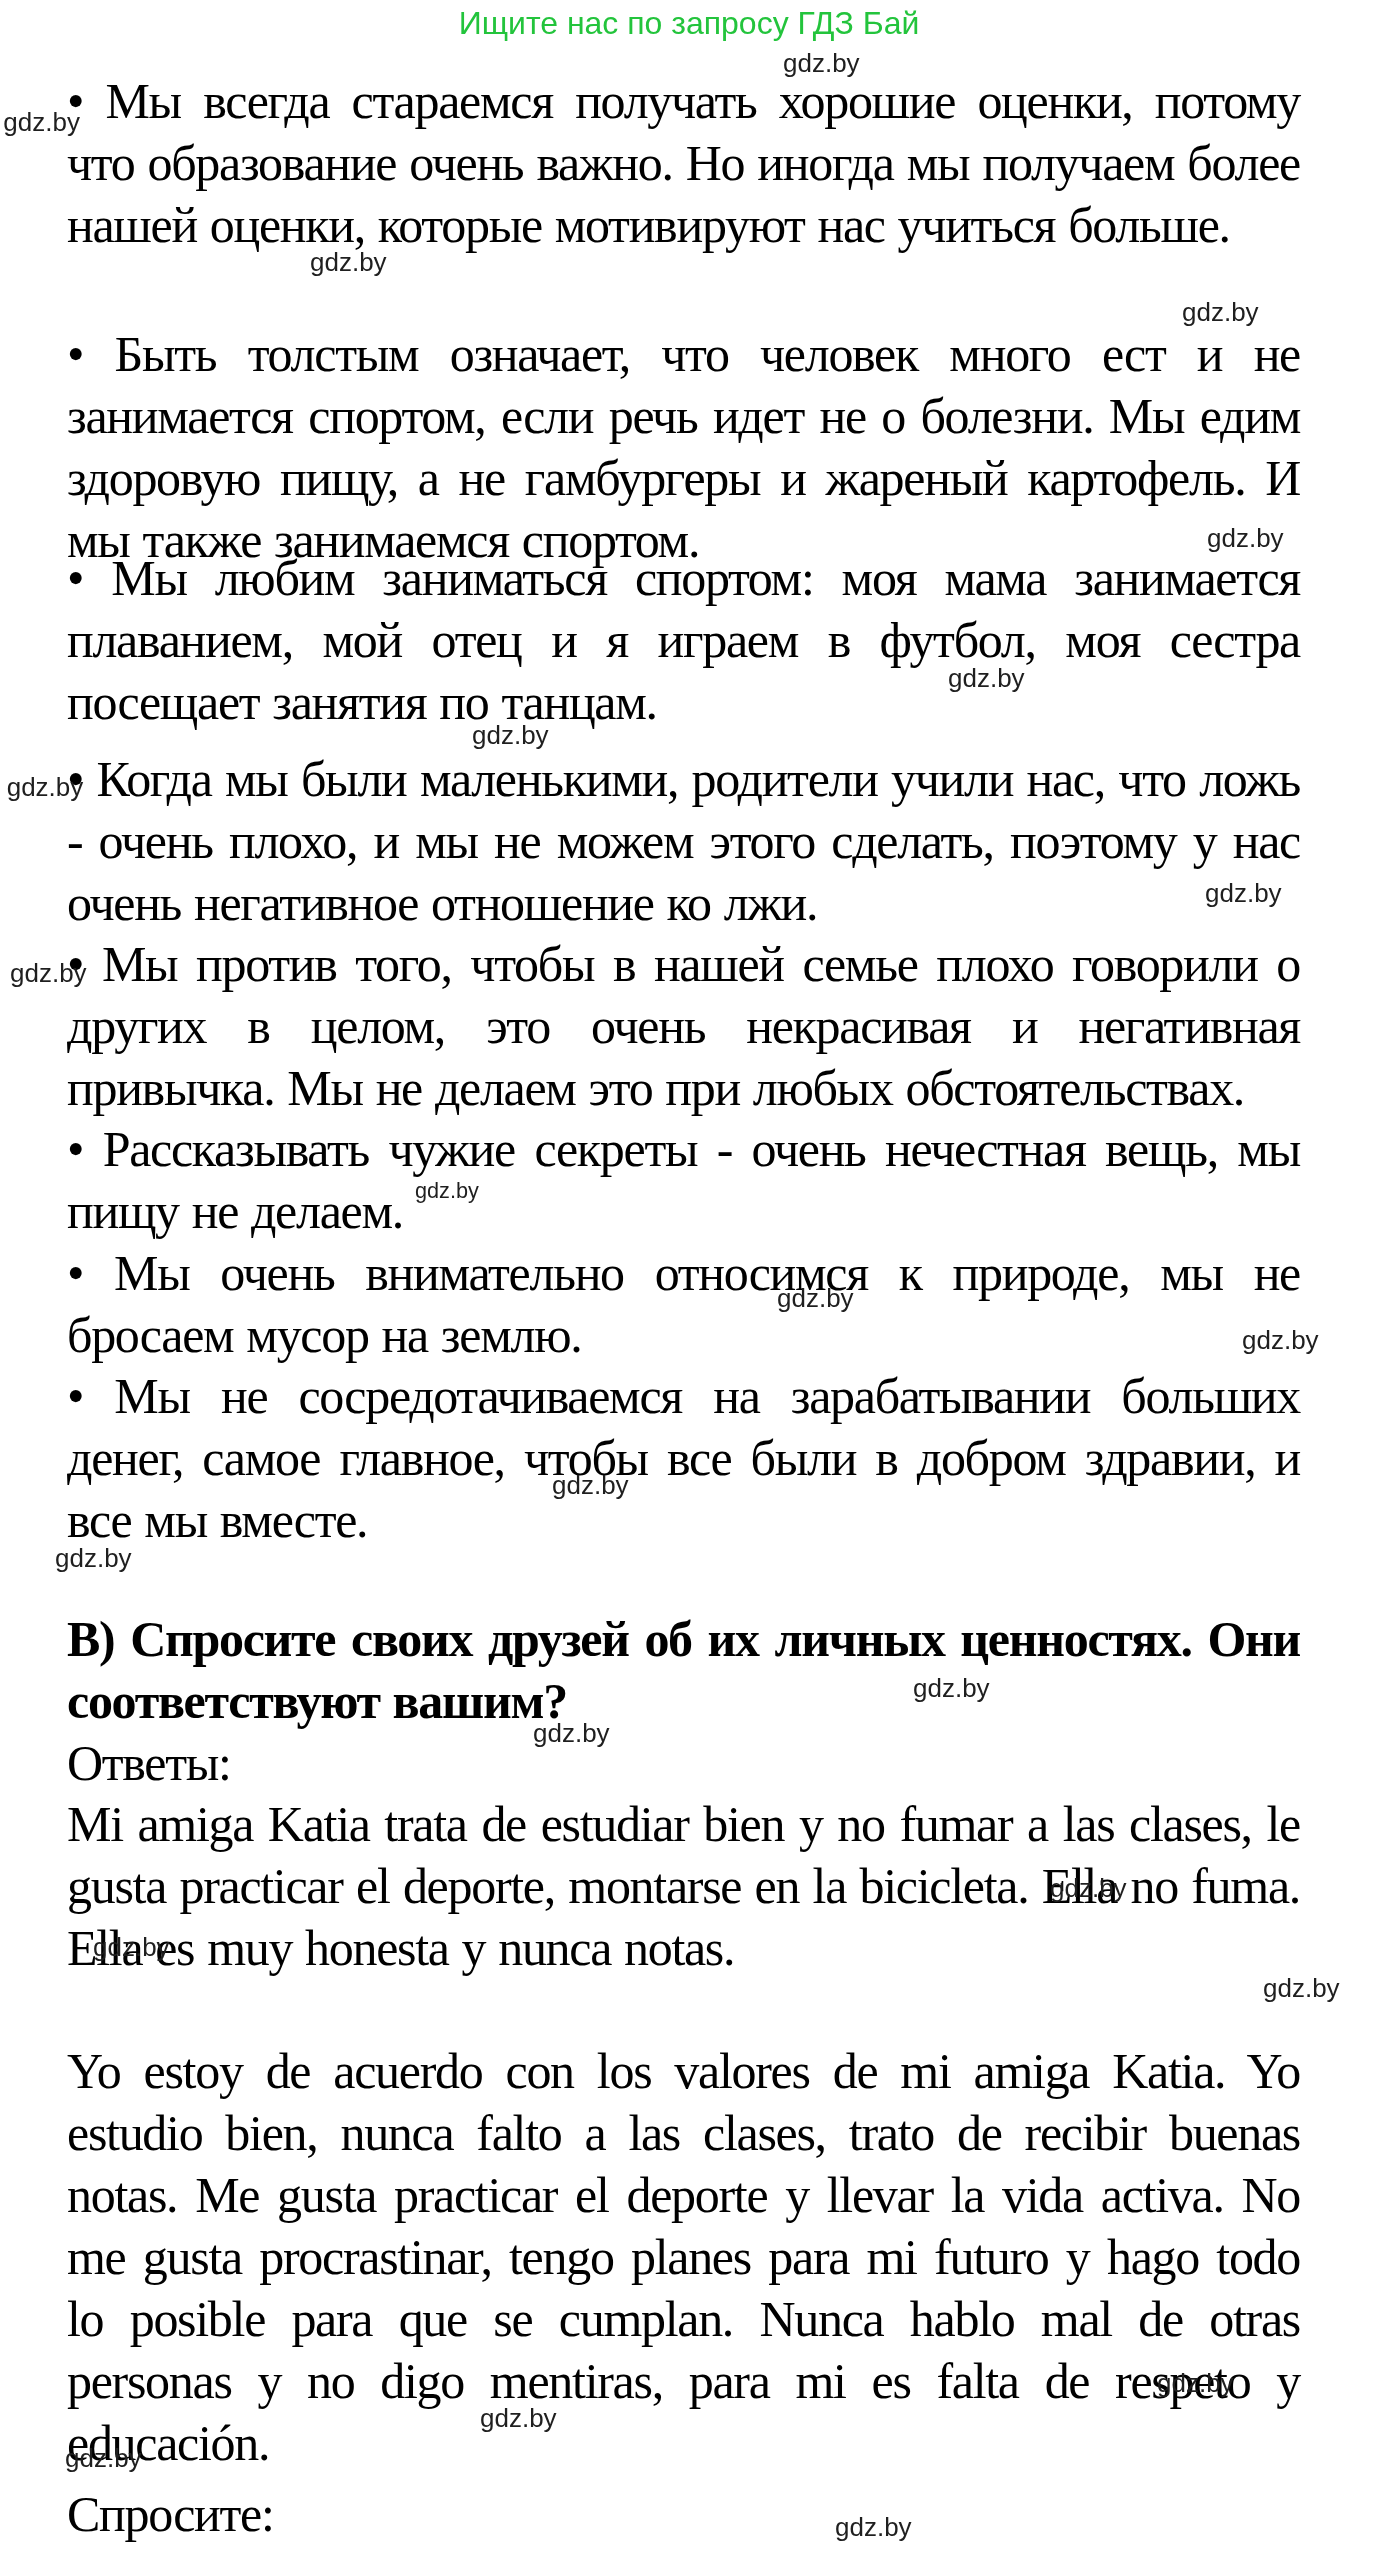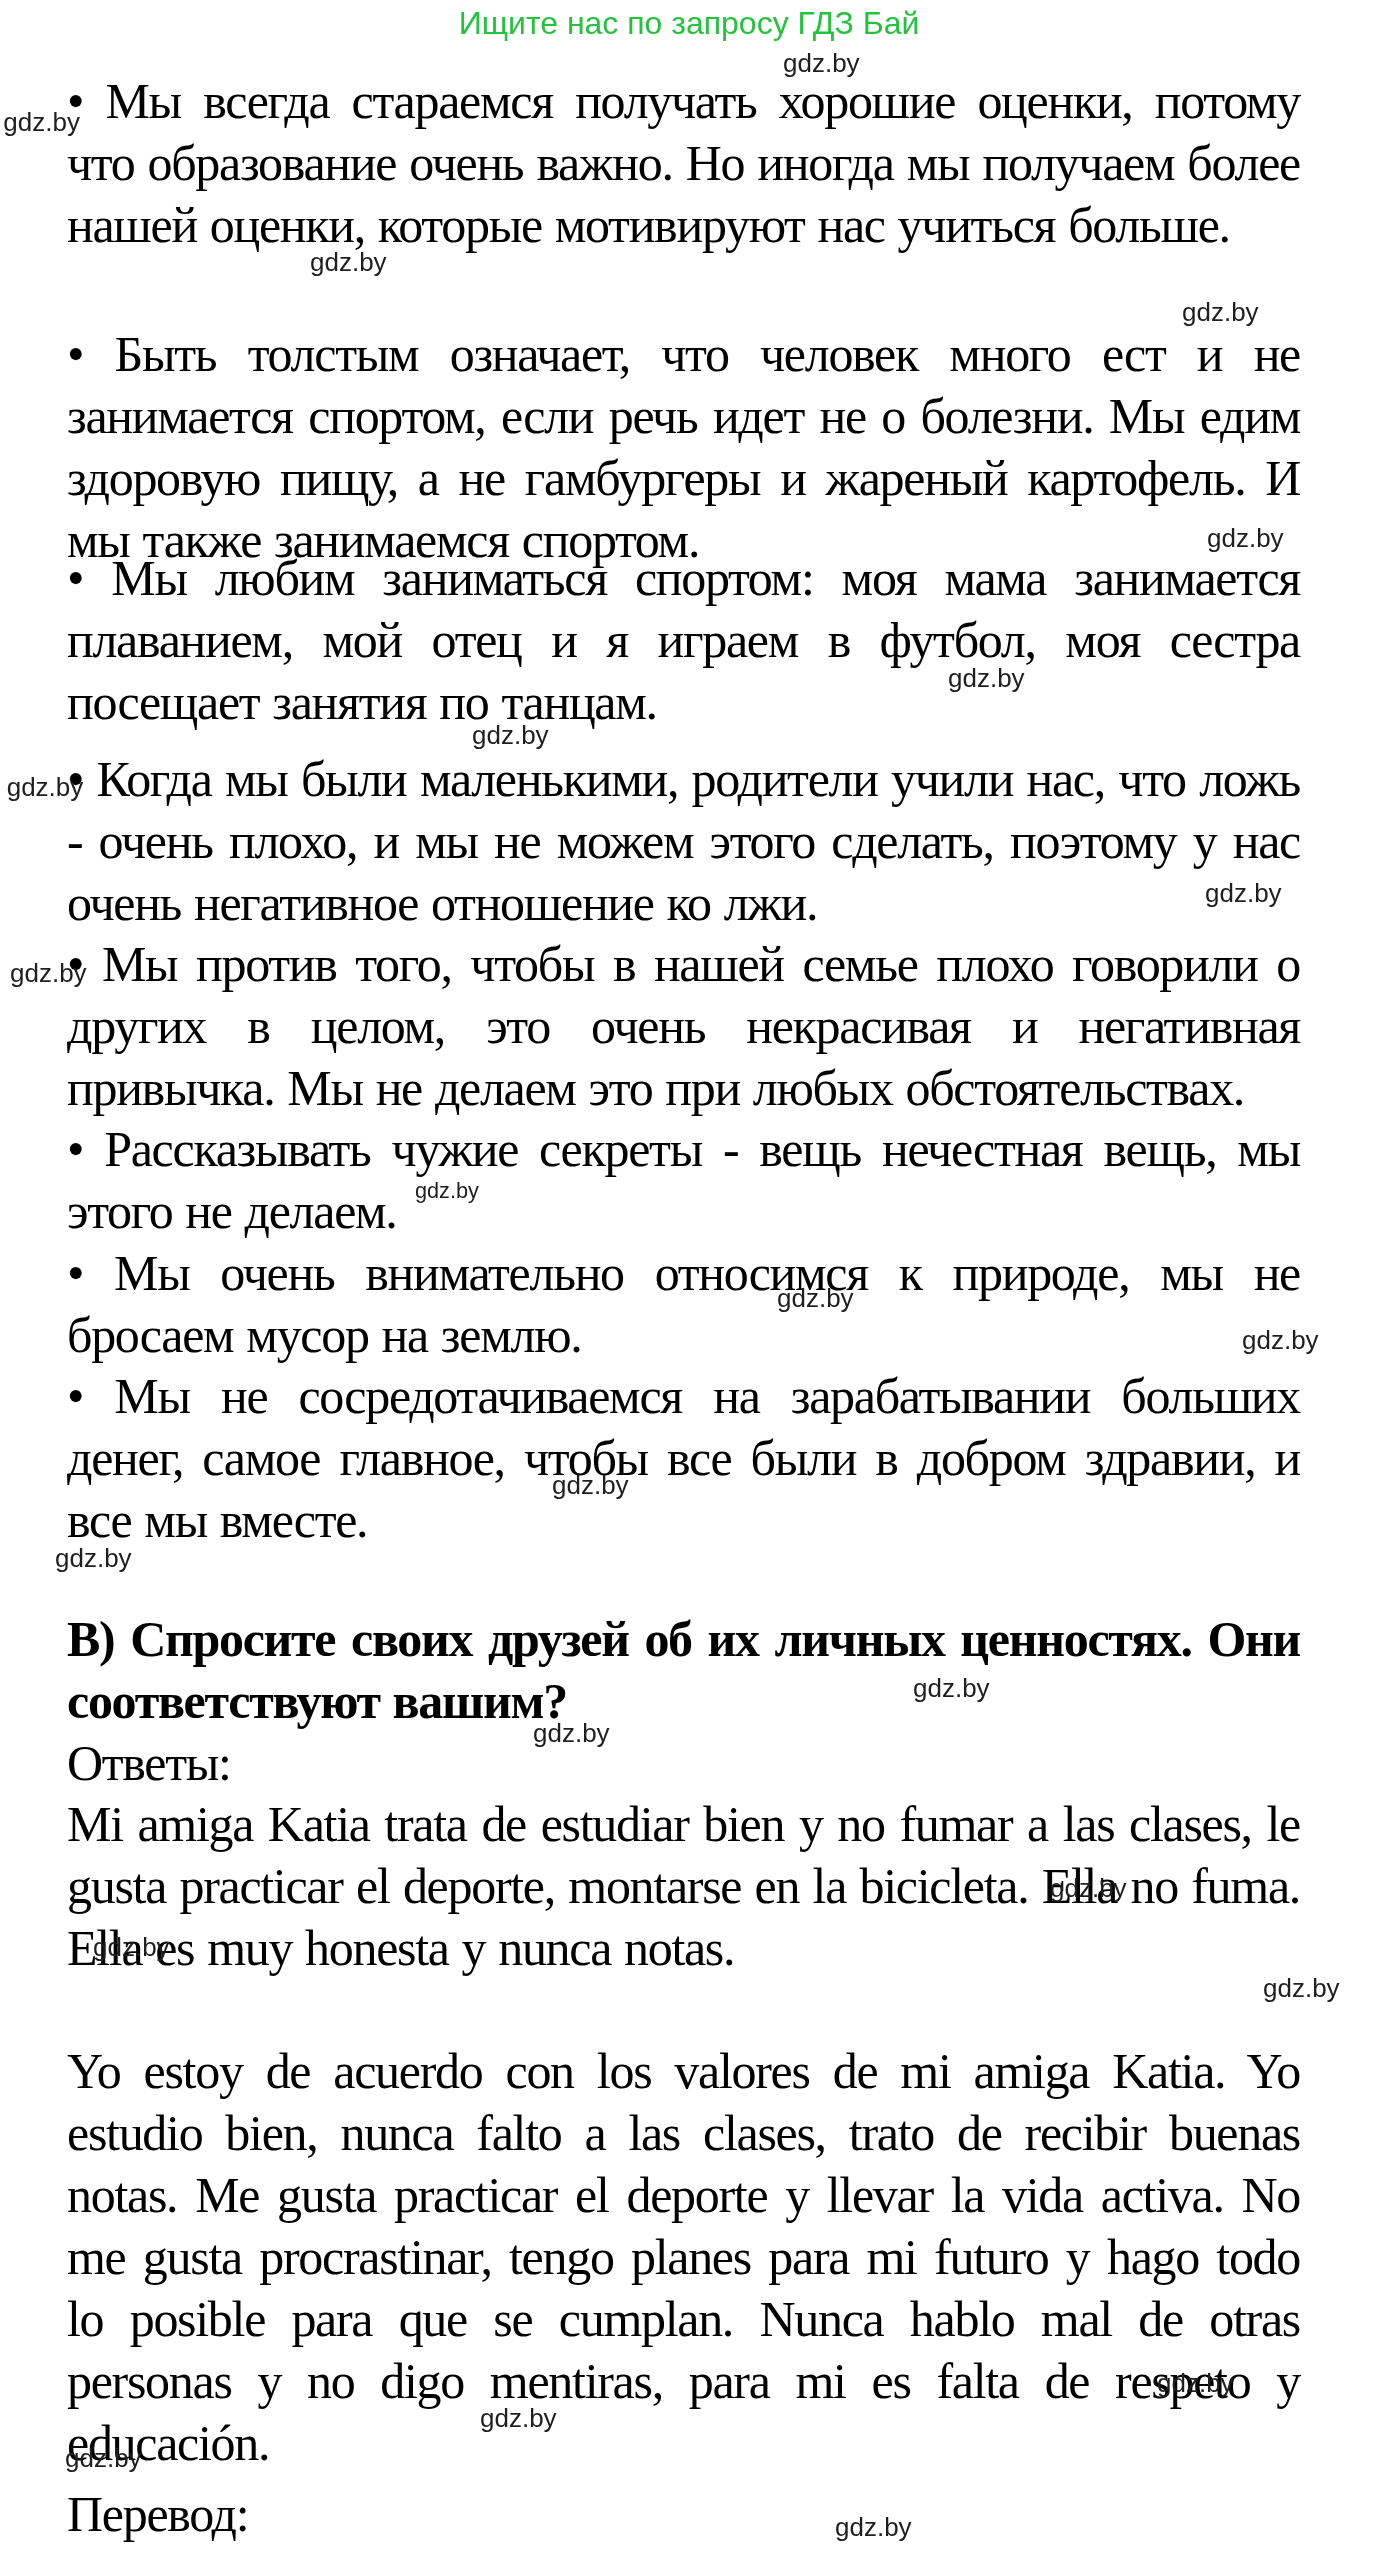--- a/index.html
+++ b/index.html
@@ -65,32 +65,32 @@
 <div class="page">
 
   <div class="green-header" style="color: rgb(35, 196, 60);">Ищите нас по запросу ГДЗ Бай</div>
 
   <div class="content">
     <p class="para" style="top:70px">• Мы всегда стараемся получать хорошие оценки, потому что образование очень важно. Но иногда мы получаем более нашей оценки, которые мотивируют нас учиться больше.</p>
     <p class="para" style="top:323px">• Быть толстым означает, что человек много ест и не занимается спортом, если речь идет не о болезни. Мы едим здоровую пищу, а не гамбургеры и жареный картофель. И мы также занимаемся спортом.</p>
     <p class="para" style="top:547px">• Мы любим заниматься спортом: моя мама занимается плаванием, мой отец и я играем в футбол, моя сестра посещает занятия по танцам.</p>
     <p class="para" style="top:748px">• Когда мы были маленькими, родители учили нас, что ложь - очень плохо, и мы не можем этого сделать, поэтому у нас очень негативное отношение ко лжи.</p>
     <p class="para" style="top:933px">• Мы против того, чтобы в нашей семье плохо говорили о других в целом, это очень некрасивая и негативная привычка. Мы не делаем это при любых обстоятельствах.</p>
-    <p class="para" style="top:1118px">• Рассказывать чужие секреты - вещь нечестная вещь, мы этого не делаем.</p>
+    <p class="para" style="top:1118px">• Рассказывать чужие секреты - очень нечестная вещь, мы пищу не делаем.</p>
     <p class="para" style="top:1242px">• Мы очень внимательно относимся к природе, мы не бросаем мусор на землю.</p>
     <p class="para" style="top:1365px">• Мы не сосредотачиваемся на зарабатывании больших денег, самое главное, чтобы все были в добром здравии, и все мы вместе.</p>
 
     <p class="para bold" style="top:1608px">В) Спросите своих друзей об их личных ценностях. Они соответствуют вашим?</p>
 
     <p class="para label-line" style="top:1732px">Ответы:</p>
 
     <p class="para" style="top:1793px">Mi amiga Katia trata de estudiar bien y no fumar a las clases, le gusta practicar el deporte, montarse en la bicicleta. Ella no fuma. Ella es muy honesta y nunca notas.</p>
     <p class="para" style="top:2040px">Yo estoy de acuerdo con los valores de mi amiga Katia. Yo estudio bien, nunca falto a las clases, trato de recibir buenas notas. Me gusta practicar el deporte y llevar la vida activa. No me gusta procrastinar, tengo planes para mi futuro y hago todo lo posible para que se cumplan. Nunca hablo mal de otras personas y no digo mentiras, para mi es falta de respeto y educación.</p>
 
-    <p class="para label-line" style="top:2483px">Перевод:</p>
+    <p class="para label-line" style="top:2483px">Спросите:</p>
   </div>
 
   <div class="wm-layer" id="watermark-layer">
       <span class="wm" style="left: 783px; top: 48px; color: rgb(31, 31, 31);">gdz.by</span>
       <span class="wm" style="left: 3.3px; top: 107px; color: rgb(31, 31, 31);">gdz.by</span>
       <span class="wm" style="left: 310px; top: 247px; color: rgb(31, 31, 31);">gdz.by</span>
       <span class="wm" style="left: 1182px; top: 297px; color: rgb(31, 31, 31);">gdz.by</span>
       <span class="wm" style="left: 1207px; top: 523px; color: rgb(31, 31, 31);">gdz.by</span>
       <span class="wm" style="left: 948px; top: 663px; color: rgb(31, 31, 31);">gdz.by</span>
       <span class="wm" style="left: 472px; top: 720px; color: rgb(31, 31, 31);">gdz.by</span>

